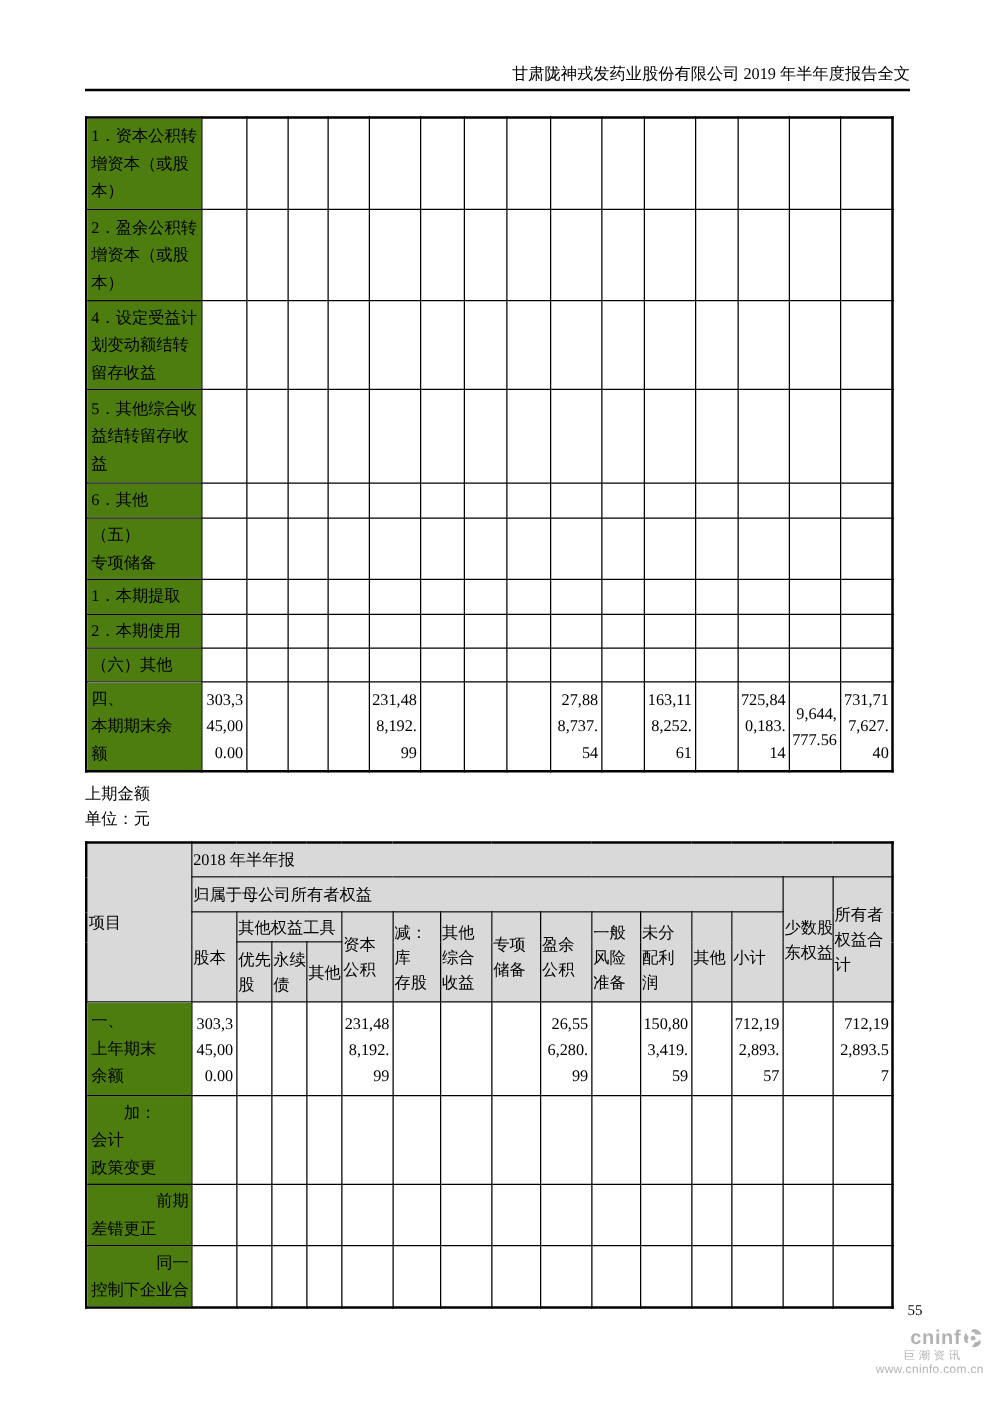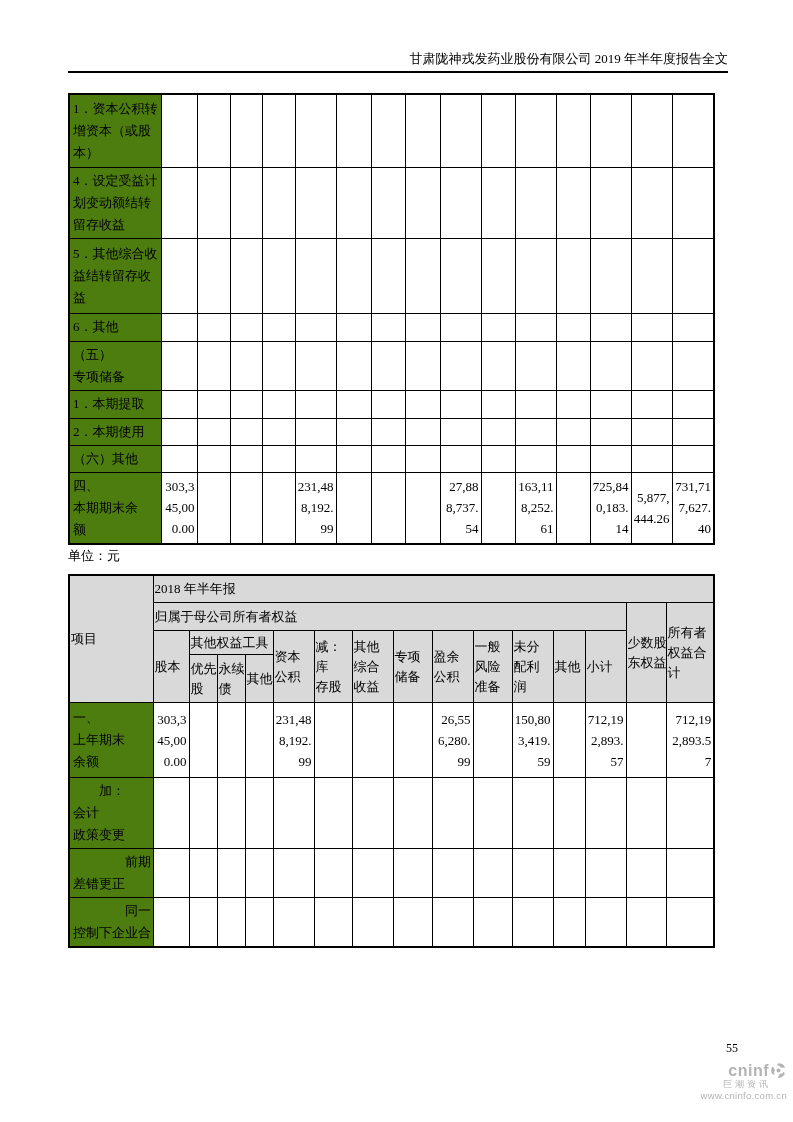--- a/index.html
+++ b/index.html
@@ -88,20 +88,40 @@
             <td class="num"></td>
             <td class="num"></td>
             <td class="num"></td>
             <td class="num"></td>
             <td class="num"></td>
             <td class="num"></td>
             <td class="num"></td>
             <td class="num"></td>
             <td class="num"></td>
         </tr>
+        <tr class="rh73">
+          <td class="lbl">2．盈余公积转
+增资本（或股
+本）</td>
+          <td class="num"></td>
+            <td class="num"></td>
+            <td class="num"></td>
+            <td class="num"></td>
+            <td class="num"></td>
+            <td class="num"></td>
+            <td class="num"></td>
+            <td class="num"></td>
+            <td class="num"></td>
+            <td class="num"></td>
+            <td class="num"></td>
+            <td class="num"></td>
+            <td class="num"></td>
+            <td class="num"></td>
+            <td class="num"></td>
+        </tr>
         <tr class="rh55">
           <td class="lbl lh17">4．设定受益计
 划变动额结转
 留存收益</td>
           <td class="num"></td>
             <td class="num"></td>
             <td class="num"></td>
             <td class="num"></td>
             <td class="num"></td>
             <td class="num"></td>
@@ -234,27 +254,28 @@
             <td class="num"></td>
           <td class="num">231,488,192.99</td>
           <td class="num"></td>
             <td class="num"></td>
             <td class="num"></td>
           <td class="num">27,888,737.54</td>
           <td class="num"></td>
           <td class="num">163,118,252.61</td>
           <td class="num"></td>
           <td class="num">725,840,183.14</td>
-          <td class="num">5,877,444.26</td>
+          <td class="num">9,644,777.56</td>
           <td class="num">731,717,627.40</td>
         </tr>
       </tbody>
     </table>
   </div>
 
+  <div class="note">上期金额</div>
   <div class="unit">单位：元</div>
 
   <div class="tblwrap">
     <table class="t">
       <colgroup>
         <col style="width:84px">
           <col style="width:36px">
           <col style="width:28px">
           <col style="width:28px">
           <col style="width:28px">

